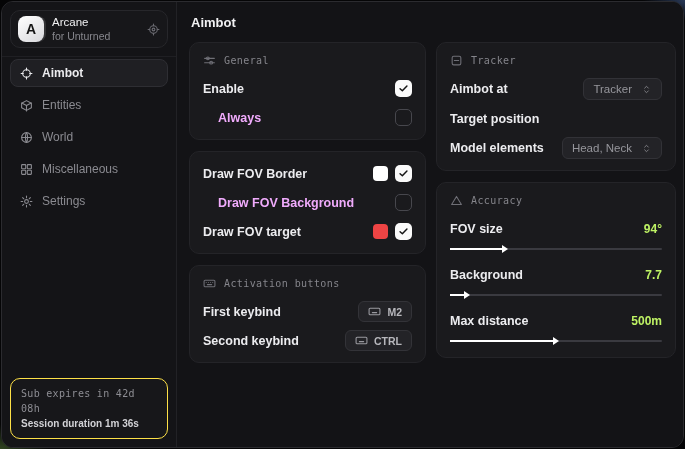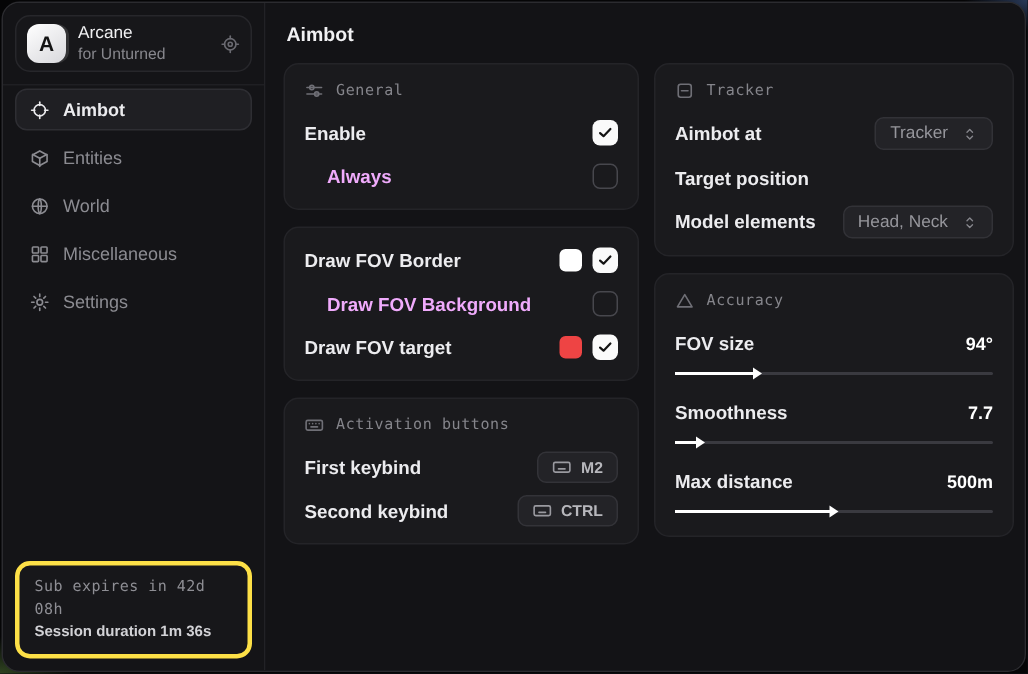--- a/index.html
+++ b/index.html
@@ -35,21 +35,21 @@
   .brand-icon svg{width:13px;height:13px;}
   .category-label{padding:9px 14px 5px;font-size:10px;color:#6d6d74;}
   .nav{display:flex;flex-direction:column;gap:4px;padding:2px 8px;}
   .nav-item{display:flex;align-items:center;gap:9px;padding:6px 9px;
     border-radius:8px;border:1px solid transparent;
     font-size:12px;color:#8b8b91;cursor:pointer;}
   .nav-item .icon{display:flex;color:inherit;}
   .nav-item .icon svg{width:13px;height:13px;}
   .nav-item.selected{background:#1f1f23;border-color:#2e2e33;color:#ebebee;font-weight:600;}
   .footer-card{margin:8px;margin-top:auto;padding:7px 10px;
-    border:3px solid #fde047;border-radius:10px;background:#17171a;line-height:1.5;}
+    border:1px solid #fde047;border-radius:10px;background:#17171a;line-height:1.5;}
   .sub-line{font-family:"DejaVu Sans Mono","Liberation Mono",monospace;
     font-size:10px;color:#8e8e94;letter-spacing:.3px;}
   .session-line{font-size:10px;font-weight:700;color:#d2d2d6;}
   
   .main{flex:1;padding:13px 12px;background:#131316;overflow:hidden;}
   .page-title{margin:0 0 12px 2px;font-size:13px;font-weight:700;color:#f1f1f3;}
   .cols{display:flex;gap:10px;align-items:flex-start;}
   .col-left{width:237px;min-width:237px;display:flex;flex-direction:column;gap:11px;}
   .col-right{width:240px;min-width:240px;display:flex;flex-direction:column;gap:11px;}
   .card{background:#1a1a1d;border:1px solid #242428;border-radius:10px;padding:11px 13px;}
@@ -75,21 +75,21 @@
     font-family:"Liberation Sans","DejaVu Sans",sans-serif;
     font-size:10.5px;font-weight:600;color:#b7b7bc;}
   .keybtn .icon{display:flex;color:#9a9aa0;}
   .keybtn .icon svg{width:13px;height:13px;}
   .selectbtn{display:flex;align-items:center;gap:9px;padding:4px 9px;
     background:#232327;border:1px solid #323237;border-radius:6px;cursor:pointer;
     font-family:"Liberation Sans","DejaVu Sans",sans-serif;
     font-size:11.5px;color:#96969c;}
   .selectbtn .icon{display:flex;color:#85858b;}
   .selectbtn .icon svg{width:11px;height:11px;}
-  .acc-value{font-size:12px;font-weight:600;color:#ffffff;}
+  .acc-value{font-size:12px;font-weight:600;color:#bef264;}
   .slider{position:relative;height:11px;margin-top:4px;cursor:pointer;}
   .slider .track{position:absolute;left:0;right:0;top:5px;height:2px;
     border-radius:2px;background:#3a3a40;}
   .slider .fill{position:absolute;left:0;top:5px;height:2px;background:#fff;}
   .slider .thumb{position:absolute;right:-3px;top:-3px;width:0;height:0;
     border-left:6px solid #fff;border-top:4px solid transparent;border-bottom:4px solid transparent;}
   svg{stroke:currentColor;fill:none;stroke-width:2;stroke-linecap:round;stroke-linejoin:round;}
   svg .f{fill:currentColor;stroke:none;}
 </style>
 </head>
@@ -344,21 +344,21 @@
             <div class="slider">
               <div class="track"></div>
               <div class="fill" style="width: 26%;">
                   <span class="thumb"></span>
                 </div>
             </div>
           </div>
 
           <div class="acc-block">
             <div class="row">
-              <span class="row-label">Smoothness</span>
+              <span class="row-label">Background</span>
               <span class="acc-value">7.7</span>
             </div>
             <div class="slider">
               <div class="track"></div>
               <div class="fill" style="width: 8%;">
                   <span class="thumb"></span>
                 </div>
             </div>
           </div>
 

